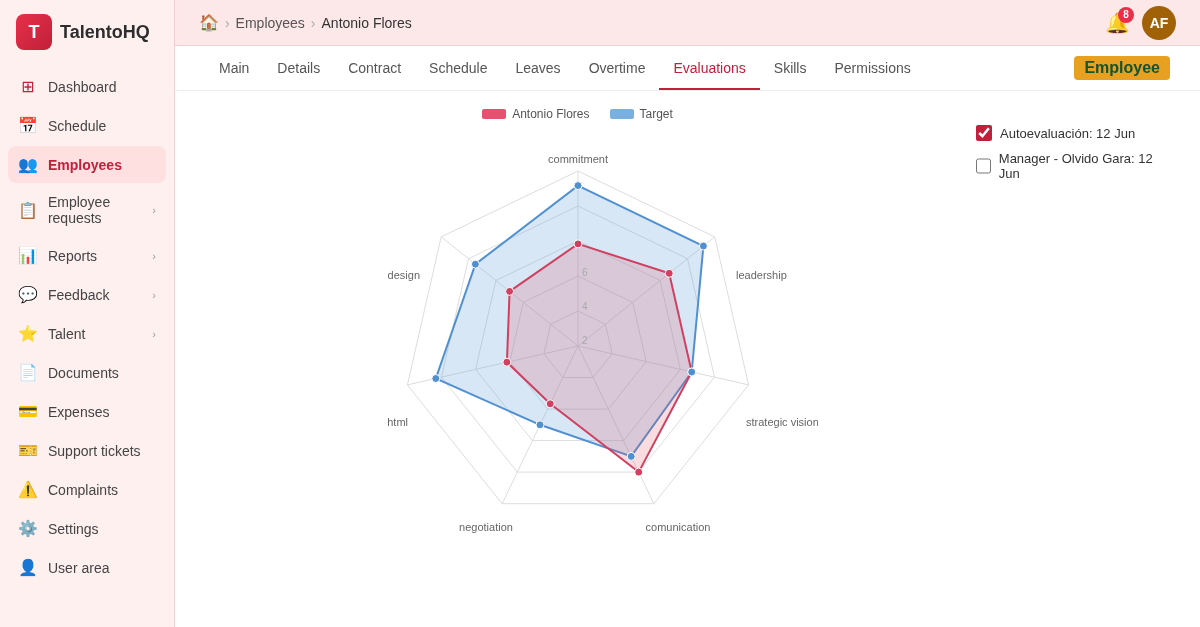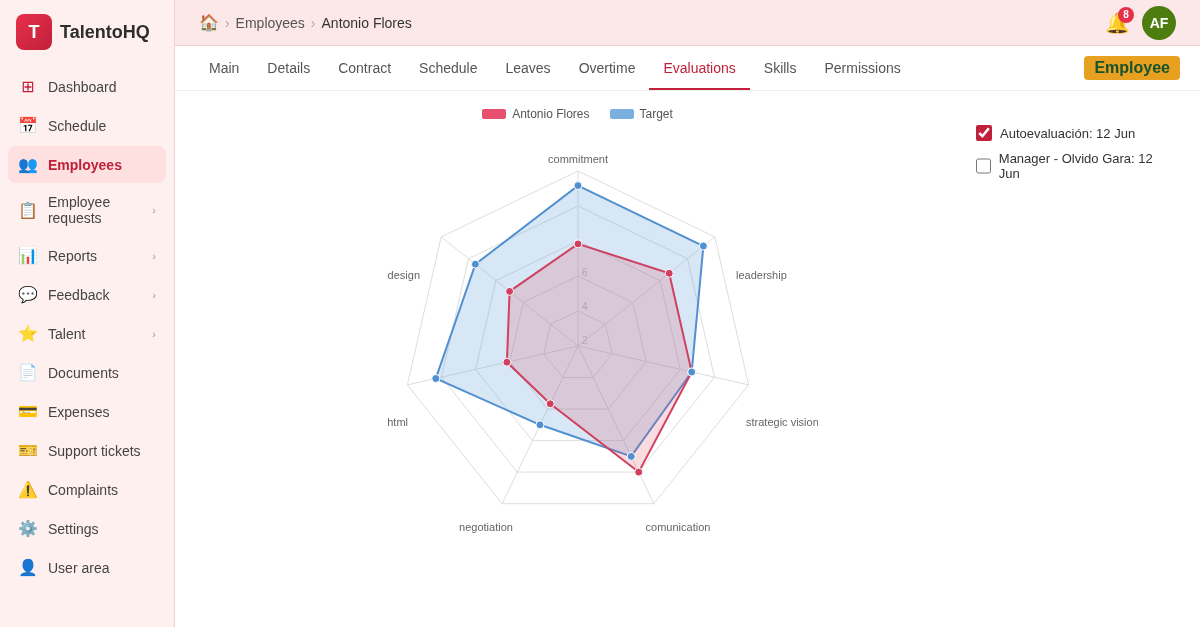--- a/index.html
+++ b/index.html
@@ -98,37 +98,37 @@
       color: white;
       border-radius: 50%;
       width: 16px;
       height: 16px;
       font-size: 10px;
       display: flex;
       align-items: center;
       justify-content: center;
       font-weight: 700;
     }
-    .avatar { width: 34px; height: 34px; border-radius: 50%; background: #4d7c0f; overflow: hidden; cursor: pointer; display: flex; align-items: center; justify-content: center; font-size: 14px; color: white; font-weight: 600; }
+    .avatar { width: 34px; height: 34px; border-radius: 50%; background: #a16207; overflow: hidden; cursor: pointer; display: flex; align-items: center; justify-content: center; font-size: 14px; color: white; font-weight: 600; }
 
     
     .content {
       flex: 1;
       background: white;
       margin: 0;
       overflow: auto;
       padding: 0;
     }
 
     
     .tabs-bar {
       display: flex;
       align-items: center;
       border-bottom: 1px solid #eee;
-      padding: 0 20px;
+      padding: 0 30px;
       background: white;
       position: relative;
     }
     .tab {
       padding: 14px 14px 12px;
       font-size: 14px;
       color: #555;
       cursor: pointer;
       border-bottom: 2px solid transparent;
       white-space: nowrap;

